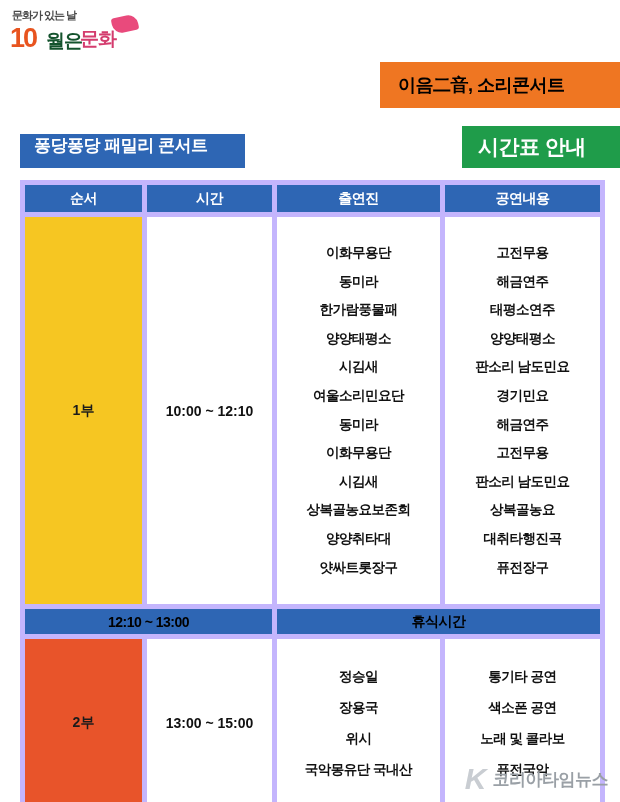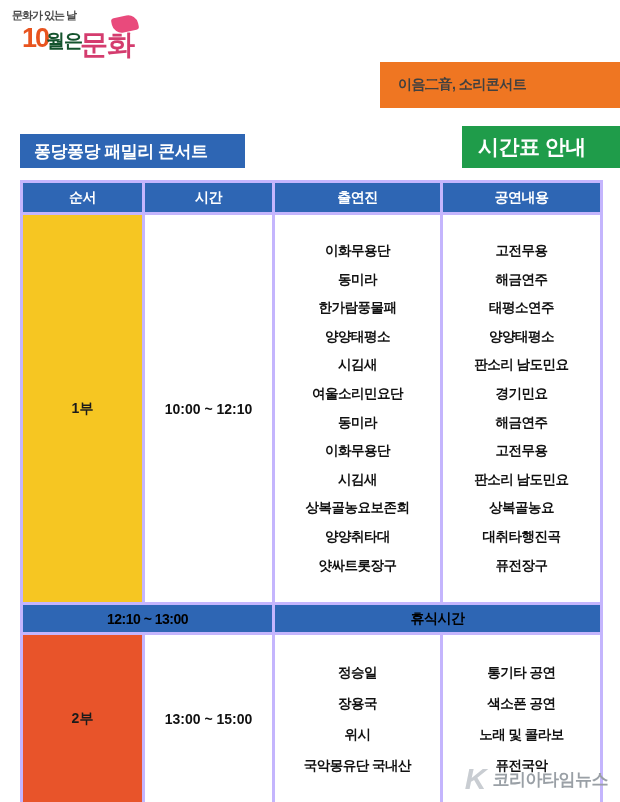--- a/index.html
+++ b/index.html
@@ -25,36 +25,36 @@
   }
   .logo-line1 {
     position: absolute;
     left: 4px; top: 2px;
     font-size: 11px; font-weight: bold;
     color: #4a4a4a;
     letter-spacing: -1px;
   }
   .logo-num {
     position: absolute;
-    left: 14px; top: 17px;
+    left: 2px; top: 17px;
     font-size: 27px; font-weight: bold;
     color: #e8541f;
     letter-spacing: -2px;
   }
   .logo-word {
     position: absolute;
     left: 38px; top: 22px;
     font-size: 19px; font-weight: bold;
     color: #14532d;
     letter-spacing: -1px;
   }
   .logo-word2 {
     position: absolute;
     left: 72px; top: 20px;
-    font-size: 28px; font-weight: bold;
+    font-size: 19px; font-weight: bold;
     color: #d43c6e;
     letter-spacing: -1px;
   }
   .logo-ribbon {
     position: absolute;
     left: 104px; top: 10px;
     width: 26px; height: 16px;
     background: #e94a7c;
     border-radius: 3px 10px 3px 10px;
     transform: rotate(-12deg);
@@ -79,21 +79,21 @@
   
   .banner-orange {
     position: absolute;
     left: 380px; top: 62px;
     width: 248px; height: 46px;
     background: #ef7622;
     display: flex; align-items: center;
     padding-left: 18px;
   }
   .banner-orange span {
-    color: #404040; font-size: 14px; font-weight: bold;
+    color: #000000; font-size: 18px; font-weight: bold;
     letter-spacing: -0.5px;
   }
   .banner-green {
     position: absolute;
     left: 462px; top: 126px;
     width: 166px; height: 42px;
     background: #1f9c4a;
     display: flex; align-items: center;
     padding-left: 16px;
   }
@@ -101,41 +101,41 @@
     color: #fff; font-size: 21px; font-weight: bold;
     letter-spacing: -0.5px;
   }
 
   
   .subtitle-box {
     position: absolute;
     left: 20px; top: 134px;
     width: 225px; height: 34px;
     background: #2e66b4;
-    display: flex; align-items: center;
+    display: flex; align-items: flex-start;
     padding-left: 14px;
   }
   .subtitle-box span {
     color: #fff; font-size: 17px; font-weight: bold;
     letter-spacing: -0.5px;
   }
 
   
   .table-wrap {
     position: absolute;
     left: 20px; top: 180px;
     width: 580px;
   }
   table.sched {
     border-collapse: collapse;
     width: 580px;
     table-layout: fixed;
   }
   table.sched th, table.sched td {
-    border: 3px solid #c4b5fd;
+    border: 5px solid #c4b5fd;
     text-align: center;
     vertical-align: middle;
   }
   .hdr {
     background: #2e66b4;
     color: #ffffff;
     font-size: 14px;
     font-weight: bold;
     height: 32px;
     letter-spacing: -0.5px;

